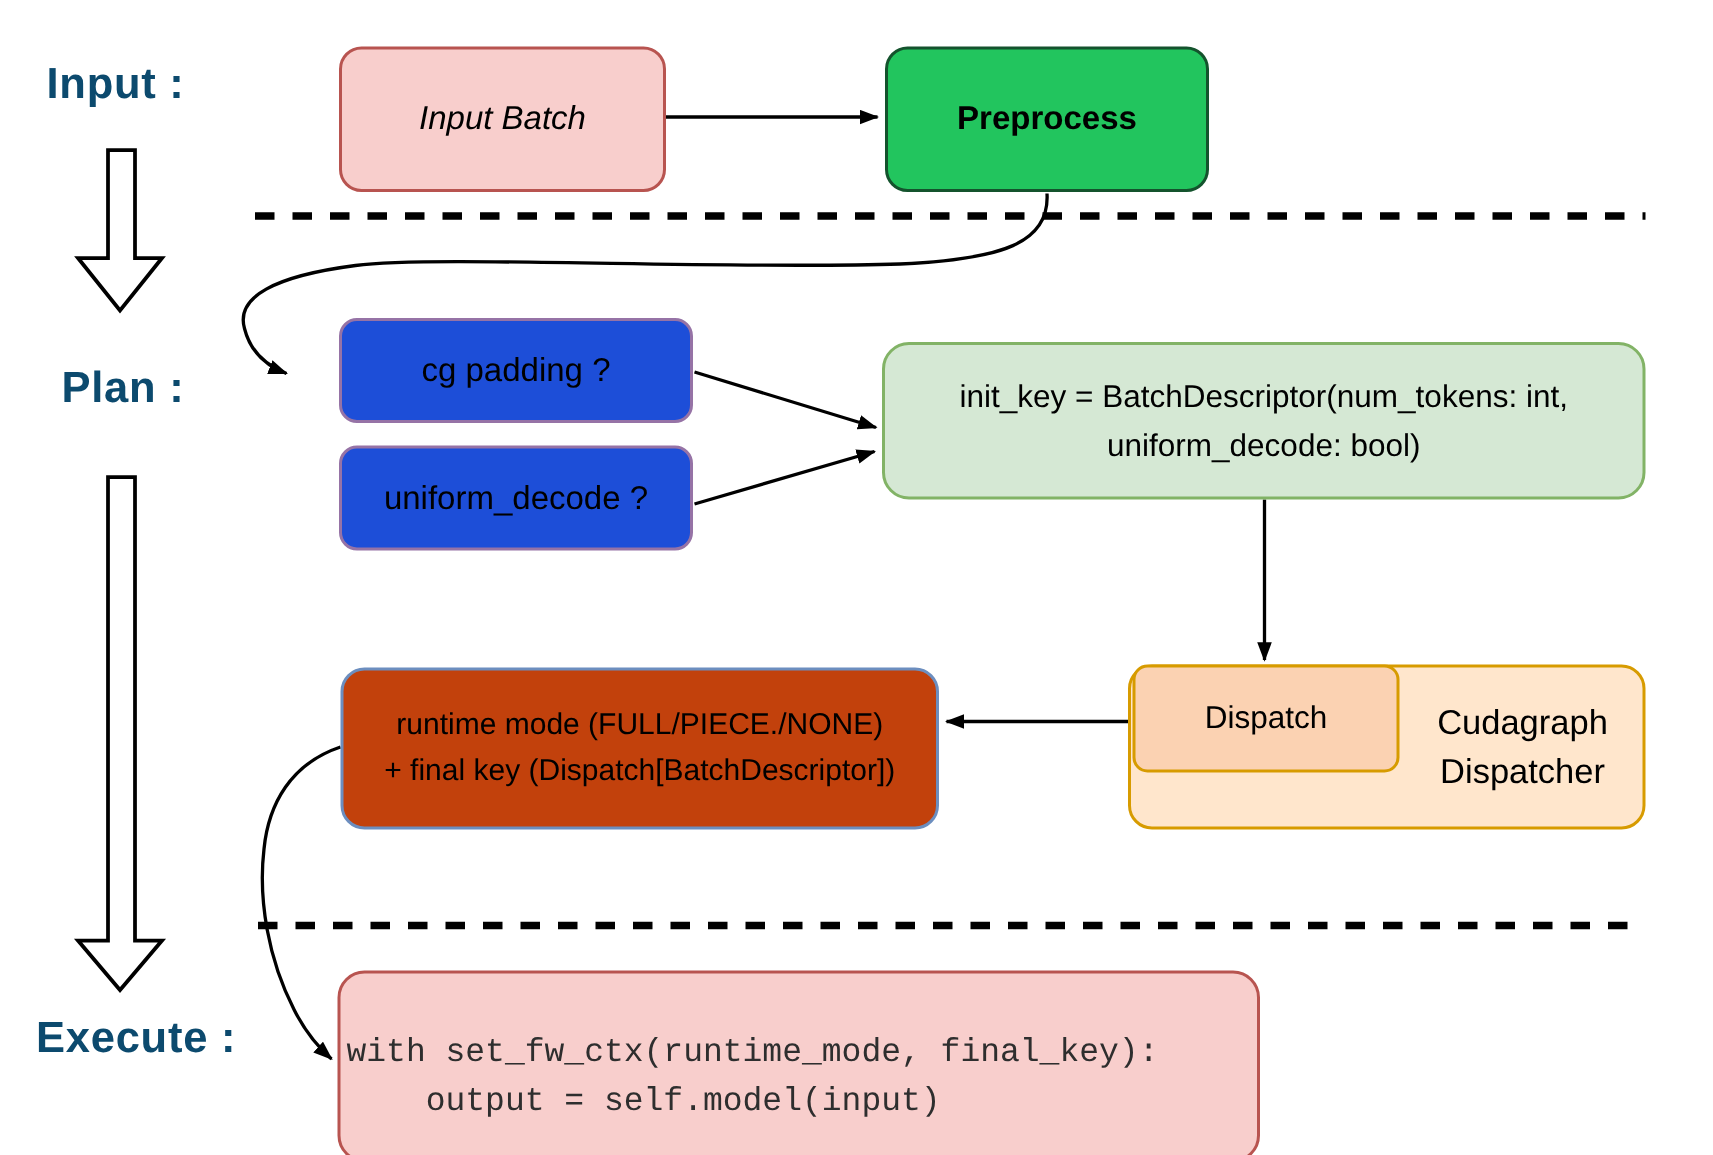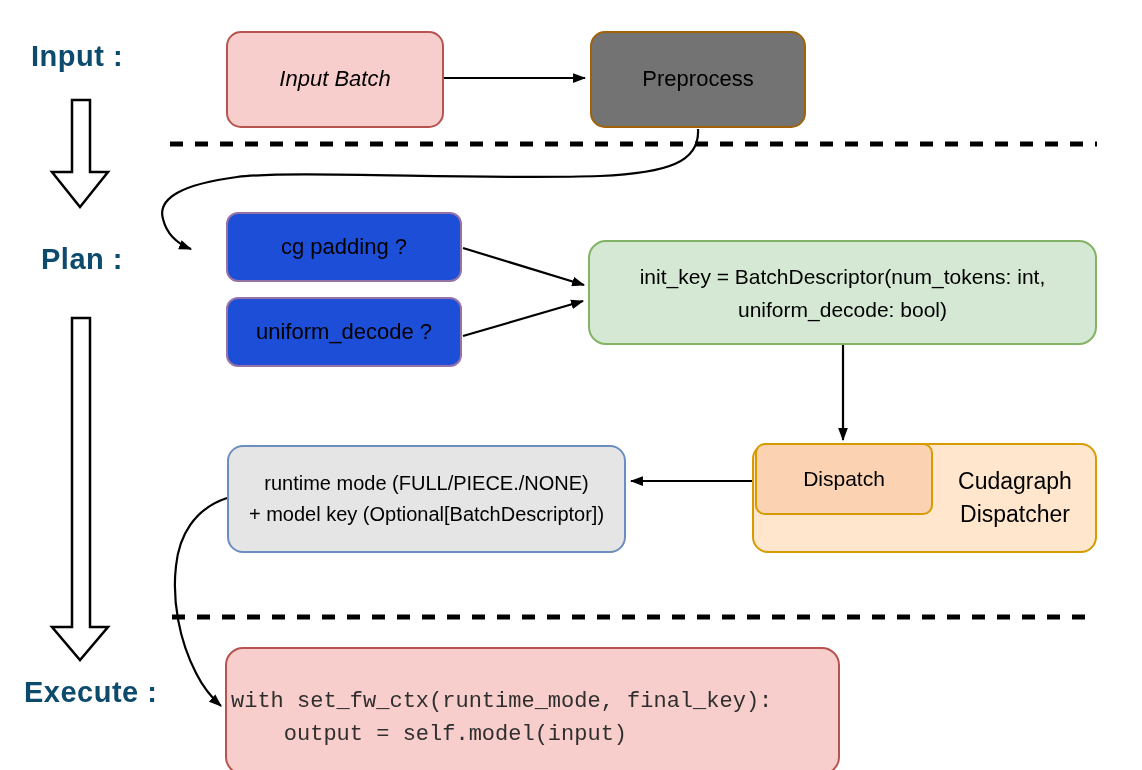--- a/index.html
+++ b/index.html
@@ -11,32 +11,32 @@
   .stage-label {
     position:absolute; font-weight:bold; font-size:29px; color:#0c4a6e;
     white-space:nowrap; letter-spacing:0.5px;text-align:right;
   }
   .node {
     position:absolute; box-sizing:border-box;
     display:flex; flex-direction:column; align-items:center; justify-content:center;
     text-align:center; color:#000; font-size:22px; line-height:1.4; white-space:nowrap;
   }
   .red    { background:#f8cecc; border:2px solid #b85450; }
-  .yellow { background:#737373; border:2px solid #a16207; }
+  .yellow { background:#22c55e; border:2px solid #14532d;font-weight:bold; }
   .purple { background:#1d4ed8; border:2px solid #9673a6; }
   .green  { background:#d5e8d4; border:2px solid #82b366; }
-  .blue   { background:#e5e5e5; border:2px solid #6c8ebf; }
+  .blue   { background:#c2410c; border:2px solid #6c8ebf; }
   .orange { background:#ffe6cc; border:2px solid #d79b00; }
   .orange-inner { background:#fbd2b2; border:2px solid #d79b00; }
 
   #node-input-batch   { left:226px; top:31px;  width:218px; height:97px;  border-radius:15px;font-style:italic; }
   #node-preprocess    { left:590px; top:31px;  width:216px; height:97px;  border-radius:15px; }
   #node-cg-padding    { left:226px; top:212px; width:236px; height:70px;  border-radius:12px; }
   #node-uniform-decode{ left:226px; top:297px; width:236px; height:70px;  border-radius:12px; }
-  #node-init-key      { left:588px; top:240px; width:509px; height:105px; border-radius:18px;
+  #node-init-key      { left:588px; top:228px; width:509px; height:105px; border-radius:18px;
                         font-size:21px; line-height:33px; }
   #node-runtime       { left:227px; top:445px; width:399px; height:108px; border-radius:16px;
                         font-size:20px; line-height:31px; }
   #node-cudagraph     { left:752px; top:443px; width:345px; height:110px; border-radius:16px; }
   #node-dispatch      { left:755px; top:443px; width:178px; height:72px;  border-radius:10px;
                         font-size:21px; }
   #cudagraph-label    { left:933px; top:443px; width:164px; height:110px; background:none; border:none;
                         font-size:23px; line-height:33px; }
   #node-execute-code  { left:225px; top:647px; width:615px; height:128px; border-radius:18px;
                         align-items:flex-start; justify-content:flex-start;
@@ -98,21 +98,21 @@
     <span>uniform_decode ?</span>
   </div>
 
   <div class="node green" id="node-init-key">
     <span>init_key = BatchDescriptor(num_tokens: int,</span>
     <span>uniform_decode: bool)</span>
   </div>
 
   <div class="node blue" id="node-runtime">
     <span>runtime mode (FULL/PIECE./NONE)</span>
-    <span>+ model key (Optional[BatchDescriptor])</span>
+    <span>+ final key (Dispatch[BatchDescriptor])</span>
   </div>
 
   <div class="node orange" id="node-cudagraph"></div>
   <div class="node orange-inner" id="node-dispatch">
     <span>Dispatch</span>
   </div>
   <div class="node" id="cudagraph-label">
     <span>Cudagraph</span>
     <span>Dispatcher</span>
   </div>

